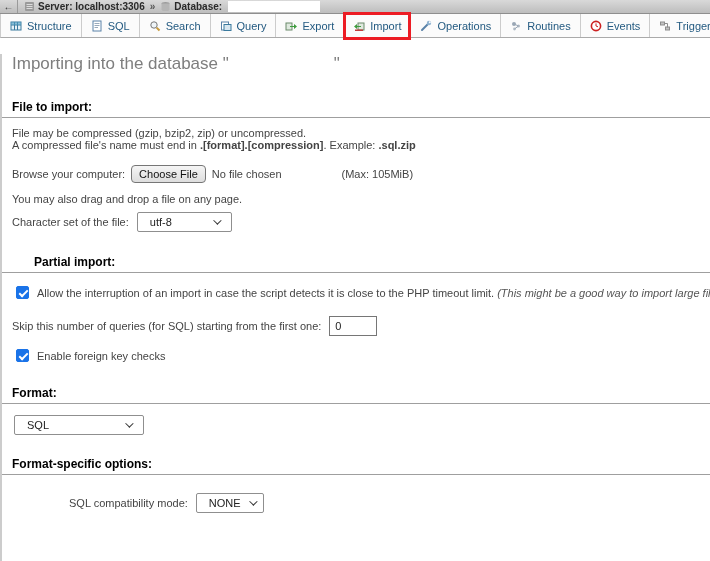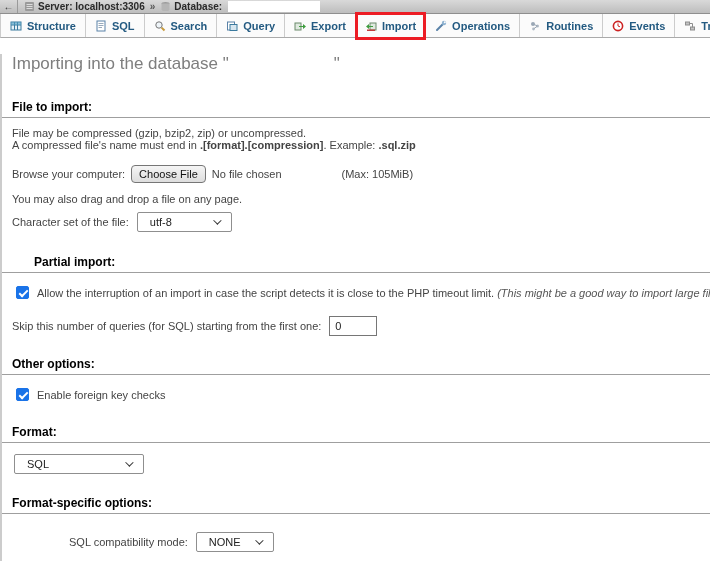--- a/index.html
+++ b/index.html
@@ -14,21 +14,21 @@
     border-right:1px solid #9a9a9a; font-weight:normal; color:#333; }
   .crumb { display:flex; align-items:center; gap:3px; margin-left:6px; white-space:nowrap; }
   .crumb svg { display:block; }
   .sep { margin:0 2px; color:#555; }
   .redacted { width:92px; height:11px; background:#fff; margin-left:3px; }
 
   
   .tabbar { height:24px; display:flex; align-items:stretch; background:#fbfbfb;
     border-bottom:1px solid #aaa; border-left:1px solid #ccc; }
   .tab { display:flex; align-items:center; gap:5px; padding:0 9px;
-    border-right:1px solid #ccc; font-size:11px; font-weight:bold; color:#235a81;
+    border-right:1px solid #ccc; font-size:11px; font-weight:normal; color:#235a81;
     white-space:nowrap; position:relative; cursor:pointer; }
   .tab svg { display:block; flex:0 0 auto; }
   .annot { position:absolute; left:-1px; top:-2px; right:-1px; bottom:-3px;
     border:3px solid #ec1c24; pointer-events:none; z-index:3; }
 
   
   .content { border-left:2px solid #ccc; height:522px; position:relative; }
   .pagetitle { margin:16px 0 0 10px; font-size:17px; color:#7e7e7e; }
   .titlegap { display:inline-block; width:105px; }
 
@@ -196,36 +196,35 @@
   <div class="secheading" style="margin-top:23px;padding-left:32px;">Partial import:</div>
   <div class="row nowrap" style="margin-top:13px; margin-left:14px;">
     <span class="checkbox"></span>
     <span class="cblabel"><span>Allow the interruption of an import in case the script detects it is close to the PHP timeout limit. </span><span class="italicnote">(This might be a good way to import large files, however it can break transaction</span></span>
   </div>
   <div class="row" style="margin-top:17px;">
     <span>Skip this number of queries (for SQL) starting from the first one:</span>
     <div class="textinput">0</div>
   </div>
 
-  <div class="secheading" style="margin-top:21px;">Other options:</div>
   <div class="row" style="margin-top:13px; margin-left:14px;">
     <span class="checkbox"></span>
     <span class="cblabel">Enable foreign key checks</span>
   </div>
 
   <div class="secheading" style="margin-top:24px;">Format:</div>
   <div class="row" style="margin-top:11px; margin-left:12px;">
     <div class="select" style="width:130px;">
       <span>SQL</span>
       <span class="chev"></span>
     </div>
   </div>
 
   <div class="secheading" style="margin-top:22px;">Format-specific options:</div>
   <div class="row" style="margin-top:18px; margin-left:67px;">
     <span>SQL compatibility mode:</span>
-    <div class="select" style="width:78px; margin-left:8px;">
+    <div class="select" style="width:68px; margin-left:8px;">
       <span>NONE</span>
       <span class="chev"></span>
     </div>
   </div>
 
 </div>
 
 </body></html>

